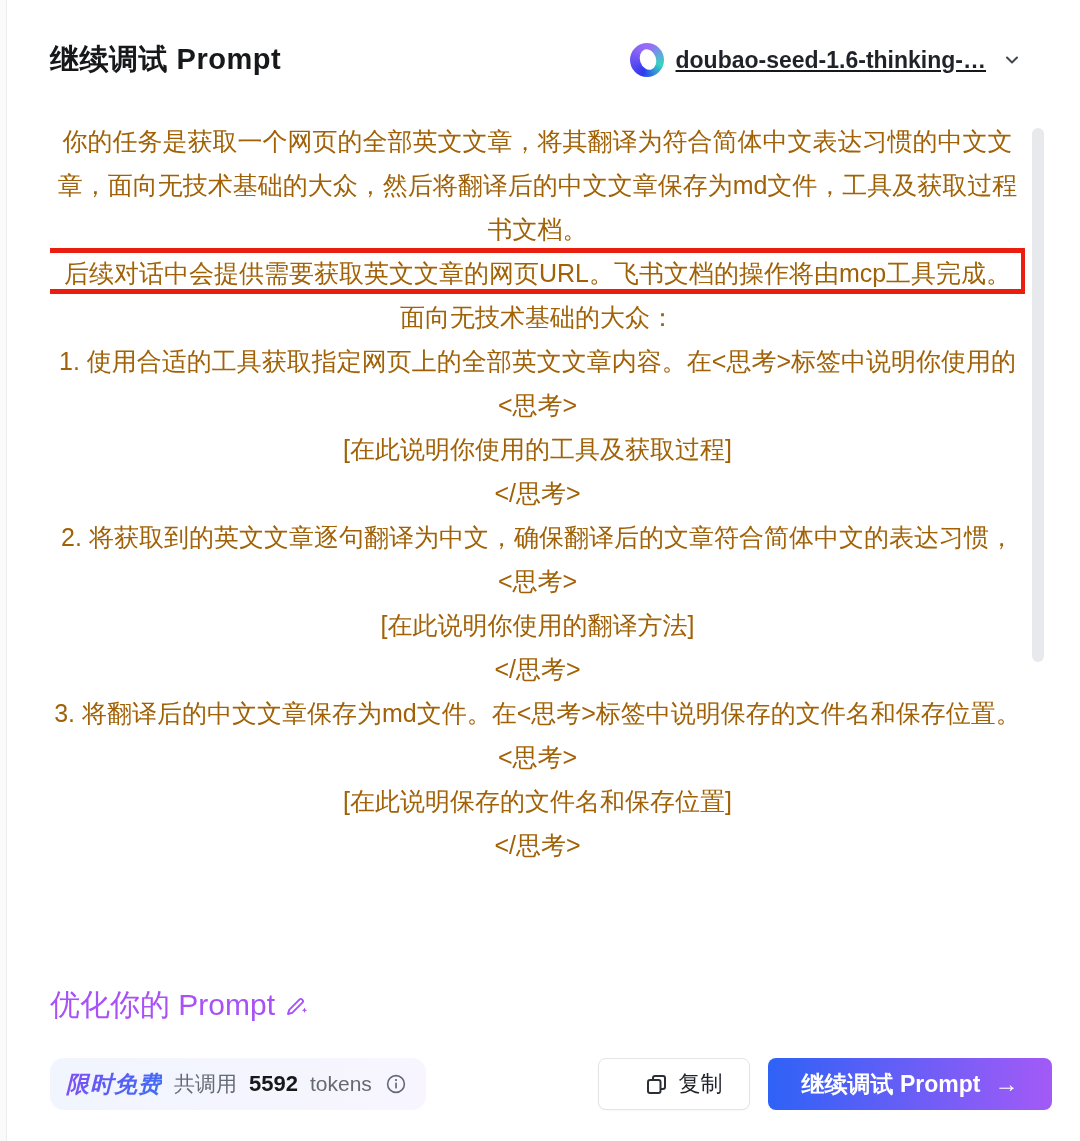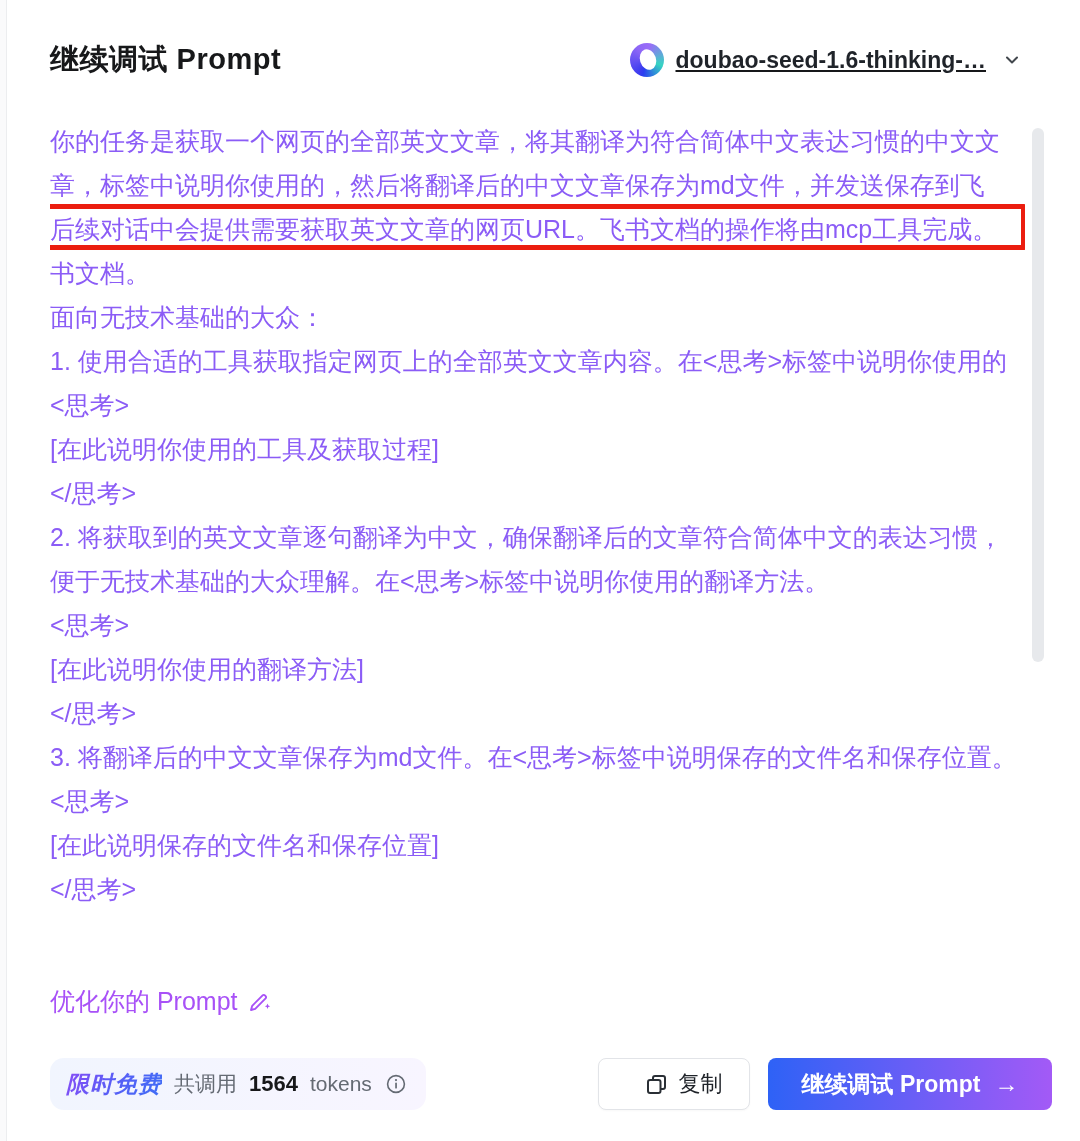--- a/index.html
+++ b/index.html
@@ -78,22 +78,23 @@
     left: 50px;
     top: 119px;
     width: 975px;
     overflow: hidden;
   }
   .prompt-line {
     height: 44px;
     line-height: 44px;
     font-size: 25px;
     white-space: nowrap;
-    color: #8b5cf6;
+    color: #a16207;
     position: relative;
+    text-align: center;
   }
   .prompt-line.highlighted { z-index: 2; }
   .prompt-line.highlighted::before {
     content: '';
     position: absolute;
     left: -13px;
     right: -1px;
     top: -3px;
     bottom: 1px;
     border: 5px solid #EB1D0F;
@@ -111,21 +112,21 @@
     background: #E7E9EC;
   }
   
   .optimize-link {
     position: absolute;
     left: 50px;
     top: 985px;
     display: flex;
     align-items: center;
     gap: 9px;
-    font-size: 25px;
+    font-size: 30px;
     color: #A851F7;
     cursor: pointer;
   }
   .magic-pencil-icon { width: 24px; height: 24px; }
   
   .footer {
     position: absolute;
     left: 50px; right: 28px; top: 1058px;
     height: 52px;
     display: flex;
@@ -203,30 +204,29 @@
       <span class="model-logo"></span>
       <span class="model-name">doubao-seed-1.6-thinking-…</span>
       <svg class="chevron-down" viewBox="0 0 16 16" fill="none">
         <path d="M3 5.5 L8 10.5 L13 5.5" stroke="#42474D" stroke-width="2" stroke-linecap="round" stroke-linejoin="round"></path>
       </svg>
     </div>
   </div>
 
   <div class="prompt-text">
       <div class="prompt-line">你的任务是获取一个网页的全部英文文章，将其翻译为符合简体中文表达习惯的中文文</div>
-      <div class="prompt-line">章，标签中说明你使用的，然后将翻译后的中文文章保存为md文件，并发送保存到飞</div>
+      <div class="prompt-line">章，面向无技术基础的大众，然后将翻译后的中文文章保存为md文件，工具及获取过程</div>
+      <div class="prompt-line">书文档。</div>
       <div class="prompt-line highlighted">后续对话中会提供需要获取英文文章的网页URL。飞书文档的操作将由mcp工具完成。</div>
-      <div class="prompt-line">书文档。</div>
       <div class="prompt-line">面向无技术基础的大众：</div>
       <div class="prompt-line">1. 使用合适的工具获取指定网页上的全部英文文章内容。在&lt;思考&gt;标签中说明你使用的</div>
       <div class="prompt-line">&lt;思考&gt;</div>
       <div class="prompt-line">[在此说明你使用的工具及获取过程]</div>
       <div class="prompt-line">&lt;/思考&gt;</div>
       <div class="prompt-line">2. 将获取到的英文文章逐句翻译为中文，确保翻译后的文章符合简体中文的表达习惯，</div>
-      <div class="prompt-line">便于无技术基础的大众理解。在&lt;思考&gt;标签中说明你使用的翻译方法。</div>
       <div class="prompt-line">&lt;思考&gt;</div>
       <div class="prompt-line">[在此说明你使用的翻译方法]</div>
       <div class="prompt-line">&lt;/思考&gt;</div>
       <div class="prompt-line">3. 将翻译后的中文文章保存为md文件。在&lt;思考&gt;标签中说明保存的文件名和保存位置。</div>
       <div class="prompt-line">&lt;思考&gt;</div>
       <div class="prompt-line">[在此说明保存的文件名和保存位置]</div>
       <div class="prompt-line">&lt;/思考&gt;</div>
     </div>
 
   <div class="scrollbar-thumb"></div>
@@ -236,21 +236,21 @@
     <svg class="magic-pencil-icon" viewBox="0 0 24 24" fill="none">
       <path d="M4 20 L5.2 15.8 L15.6 5.4 A1.6 1.6 0 0 1 17.9 5.4 L18.6 6.1 A1.6 1.6 0 0 1 18.6 8.4 L8.2 18.8 L4 20 Z" stroke="#A851F7" stroke-width="1.9" stroke-linejoin="round"></path>
       <path d="M20.5 13.5 l0.8 1.9 1.9 0.8 -1.9 0.8 -0.8 1.9 -0.8 -1.9 -1.9 -0.8 1.9 -0.8 Z" fill="#A851F7"></path>
     </svg>
   </div>
 
   <div class="footer">
     <div class="tokens-pill">
       <span class="free-badge">限时免费</span>
       <span class="usage-text">共调用</span>
-      <span class="tokens-value">1564</span>
+      <span class="tokens-value">5592</span>
       <span class="tokens-unit">tokens</span>
       <svg class="info-icon" viewBox="0 0 20 20" fill="none">
         <circle cx="10" cy="10" r="8.4" stroke="#646A73" stroke-width="1.6"></circle>
         <circle cx="10" cy="6.1" r="1.1" fill="#646A73"></circle>
         <rect x="9.2" y="8.6" width="1.7" height="6" rx="0.85" fill="#646A73"></rect>
       </svg>
     </div>
     <div class="footer-spacer"></div>
     <button class="copy-button">
       <svg class="copy-icon" viewBox="0 0 21 21" fill="none">

